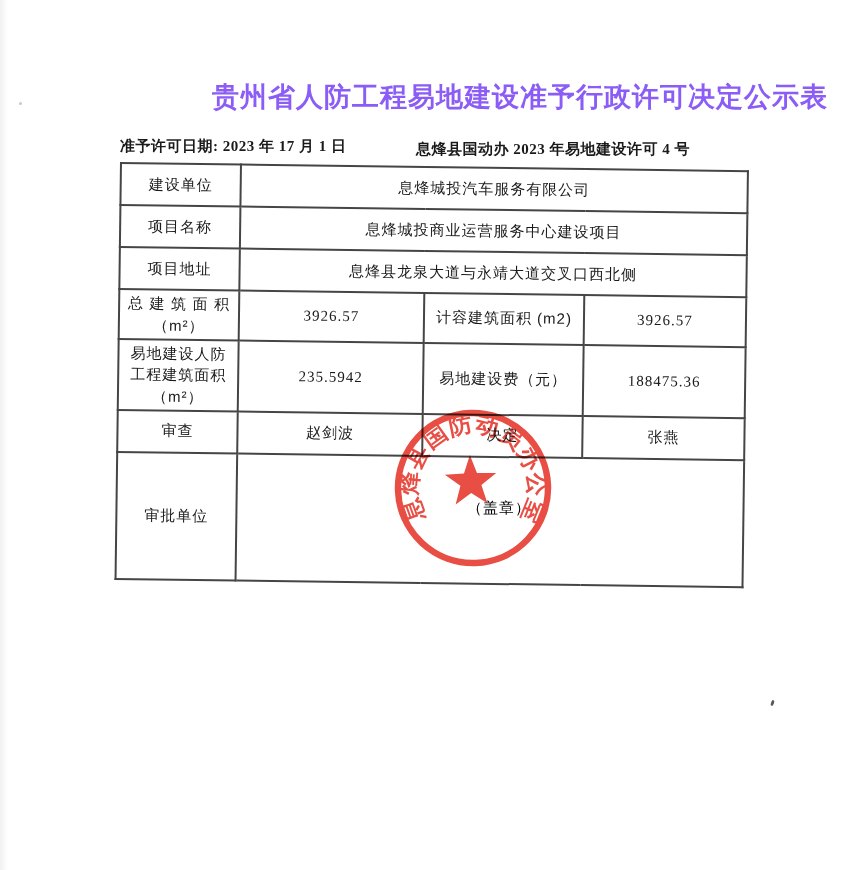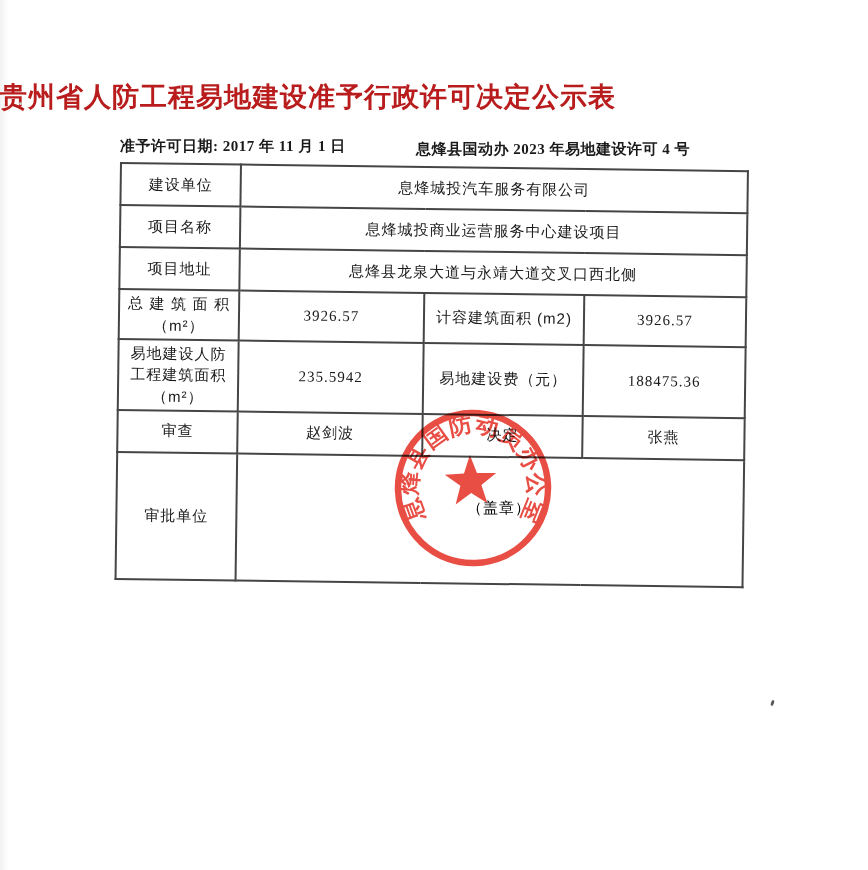--- a/index.html
+++ b/index.html
@@ -15,25 +15,25 @@
   
   .page::before {
     content: "";
     position: absolute; left: 0; top: 0; bottom: 0; width: 8px;
     background: linear-gradient(to right, rgba(180,180,180,0.18), rgba(255,255,255,0));
     pointer-events: none;
   }
   .doc-title {
     position: absolute;
     left: 0; top: 79px; width: 828px;
-    text-align: left;
+    text-align: right;
     font-size: 27px;
     font-weight: 700;
     letter-spacing: 1px;
-    color: #b91c1c;
+    color: #8b5cf6;
   }
   .subheader {
     position: absolute;
     left: 120px; top: 137px; width: 626px;
     display: flex;
     font-family: "Liberation Serif", serif;
     font-size: 15px;
     font-weight: 600;
     color: #1a1a1a;
     letter-spacing: 0.5px;
@@ -90,21 +90,21 @@
   .speck-b { left: 19px; top: 102px; width: 3px; height: 3px; background: #c9c9c9; }
 </style>
 </head>
 <body>
 
 <div class="page">
 
   <div class="doc-title">贵州省人防工程易地建设准予行政许可决定公示表</div>
 
   <div class="subheader">
-    <span class="permit-date">准予许可日期: 2017 年 11 月 1 日</span>
+    <span class="permit-date">准予许可日期: 2023 年 17 月 1 日</span>
     <span class="permit-number">息烽县国动办 2023 年易地建设许可 4 号</span>
   </div>
 
   <div class="table-wrap">
     <table class="permit">
       <colgroup>
         <col style="width:120px">
           <col style="width:185px">
           <col style="width:160px">
           <col style="width:162px">

